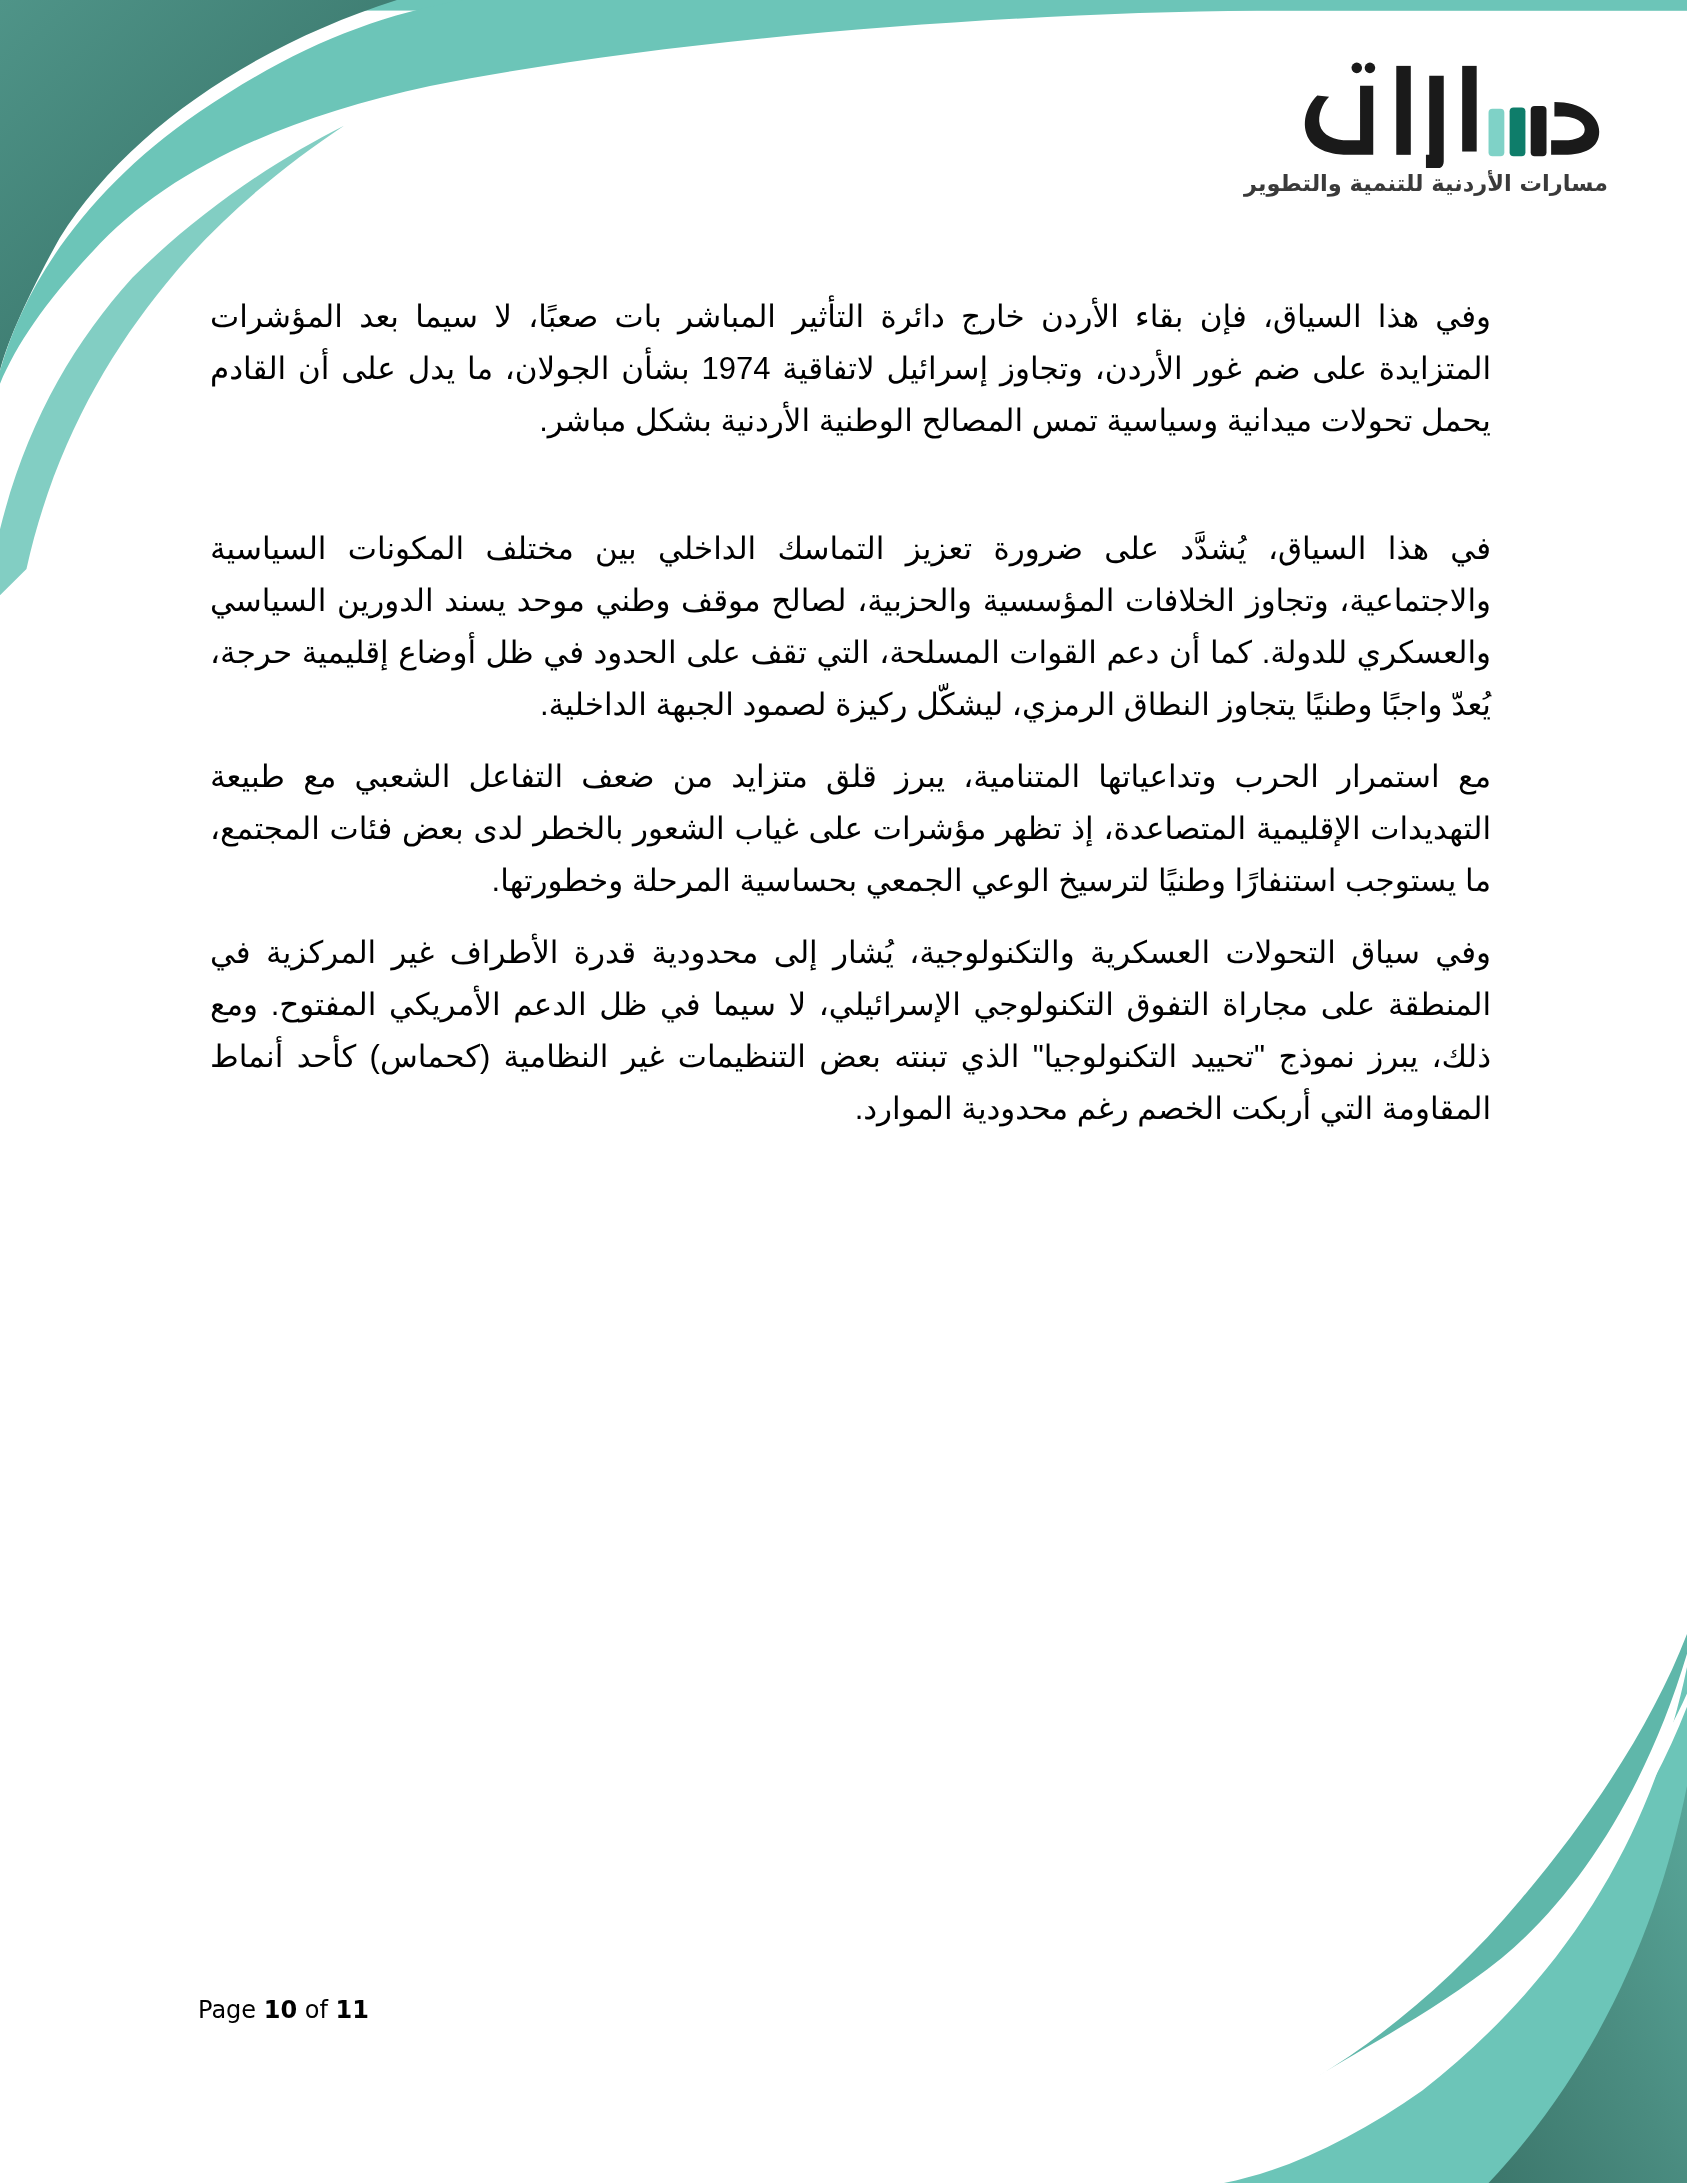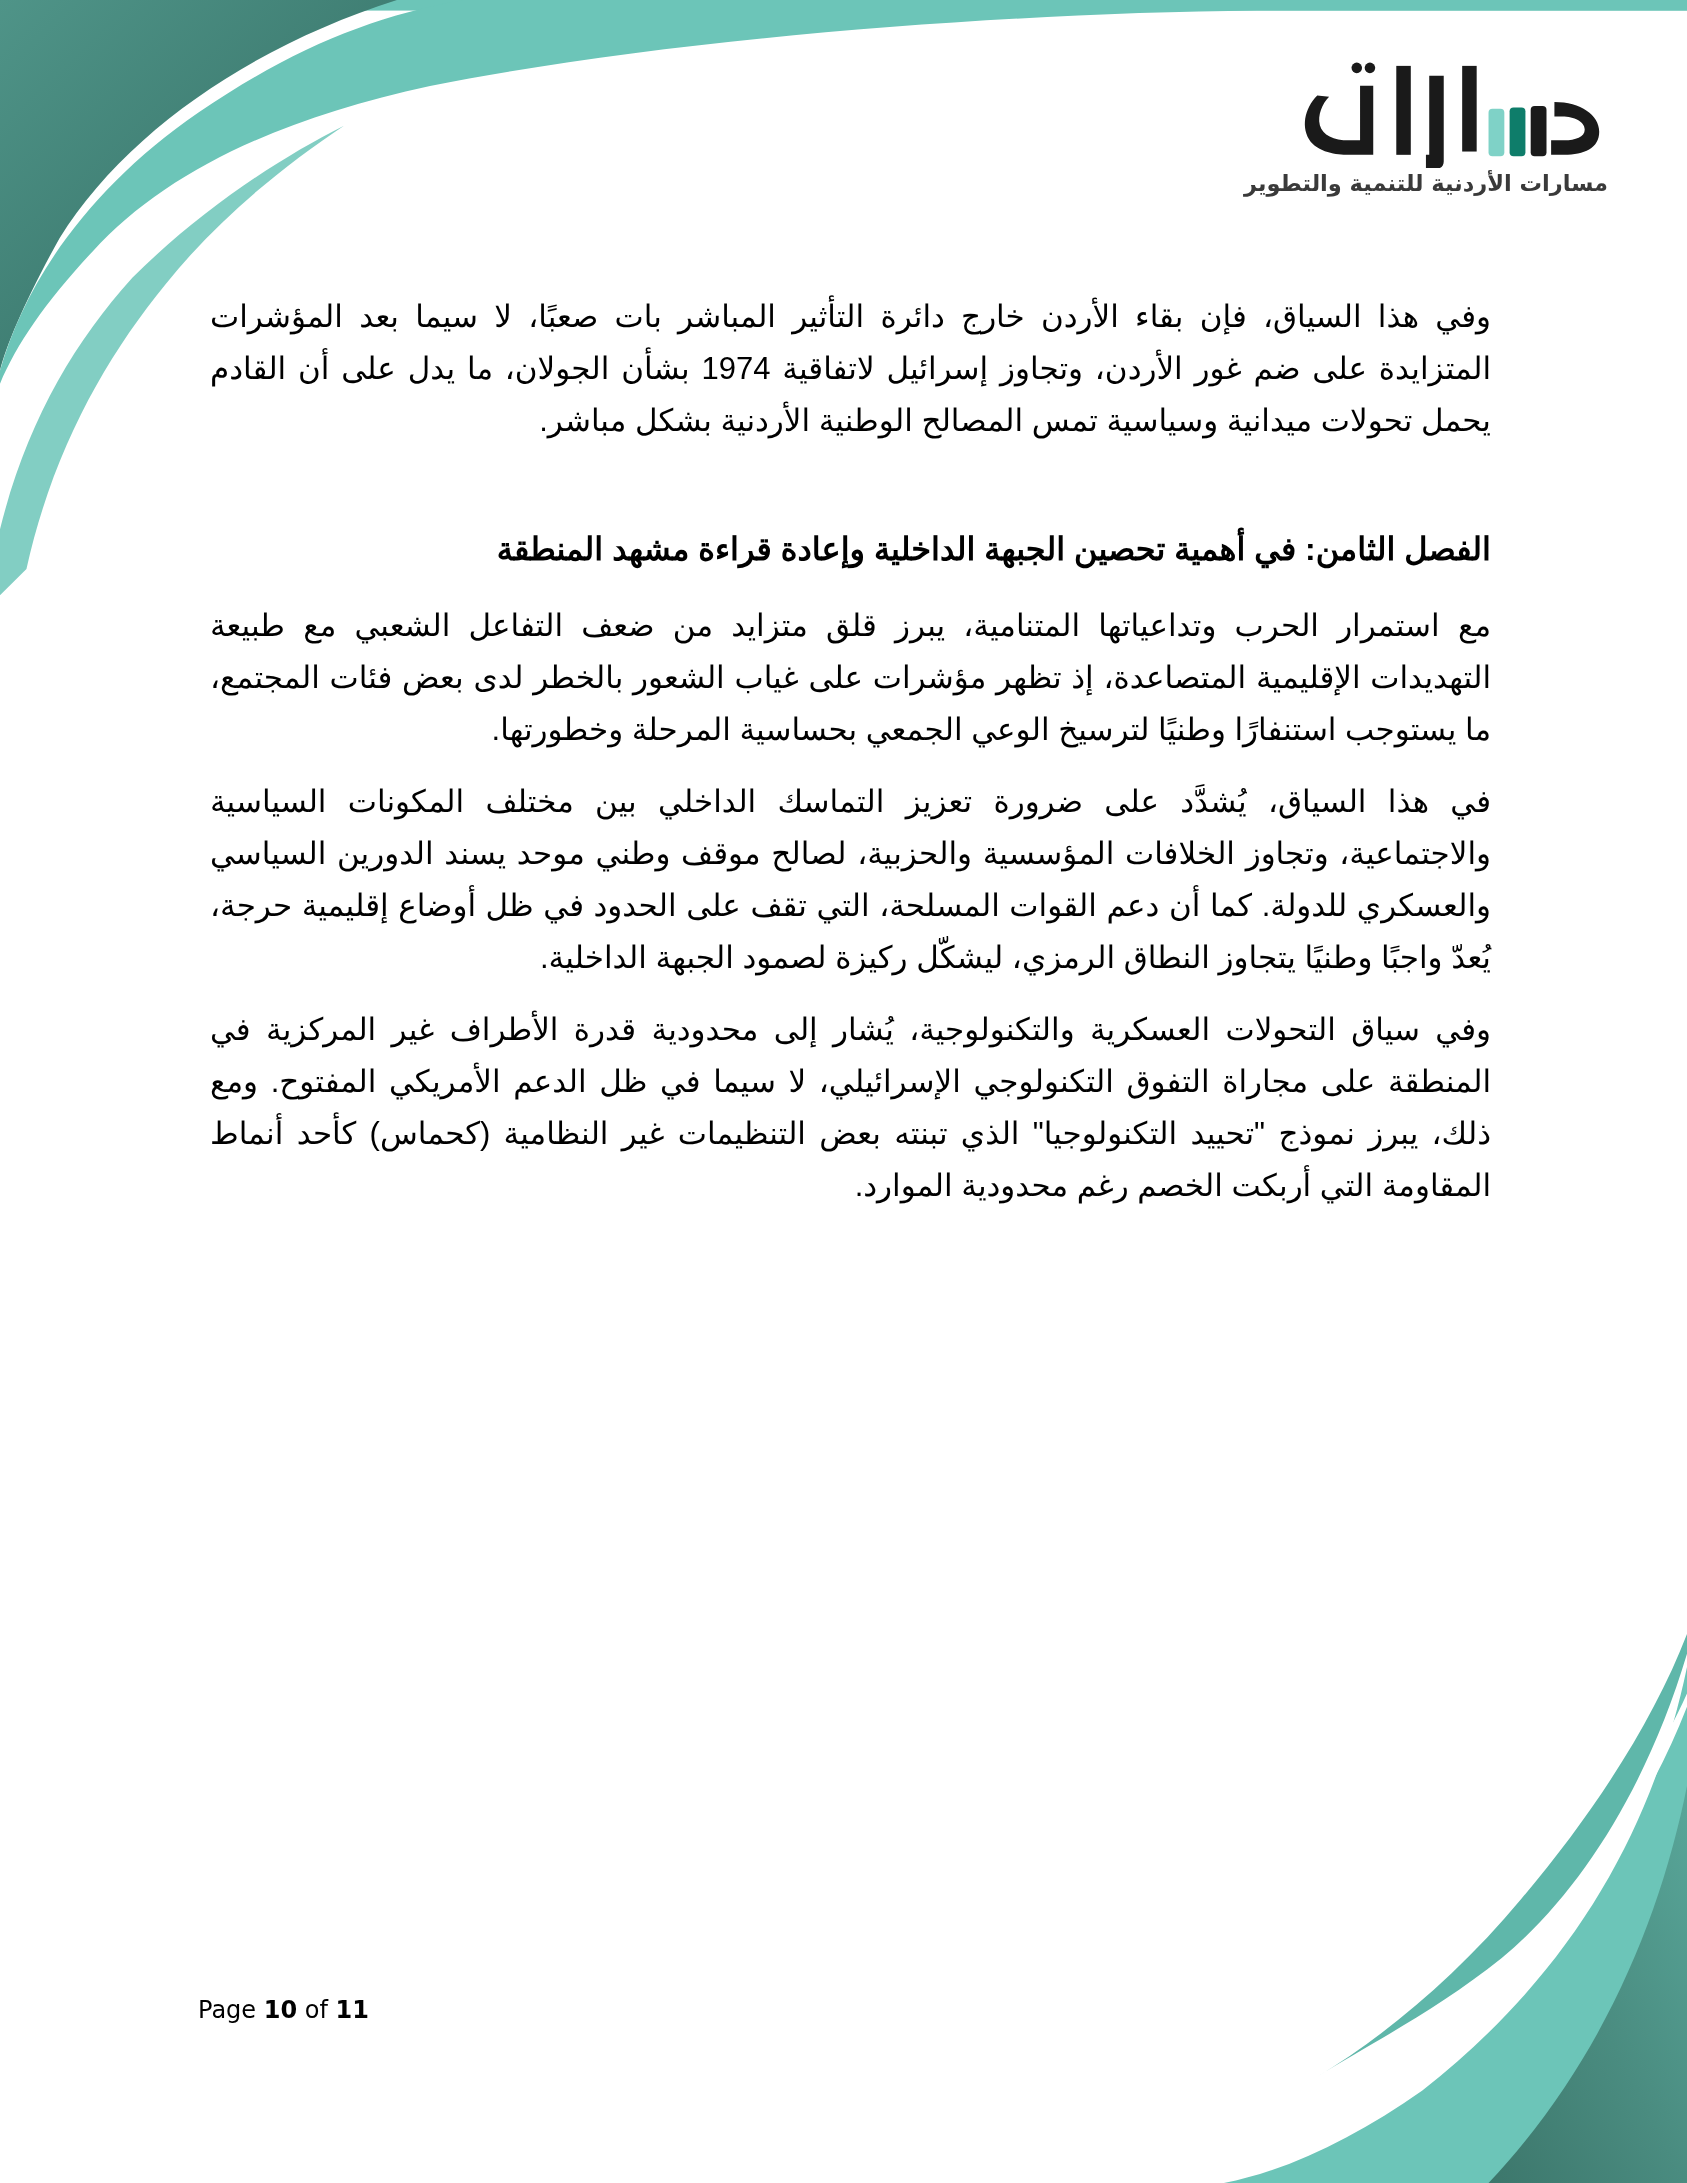--- a/index.html
+++ b/index.html
@@ -100,24 +100,23 @@
       <rect x="300" y="80" width="24" height="72" rx="6" fill="#7fd2c7"></rect>
       <rect x="332" y="78" width="24" height="74" rx="6" fill="#0e7d6a"></rect>
       <rect x="364" y="76" width="24" height="76" rx="6" fill="#1a1a1a"></rect>
     </svg>
     <div class="logo-sub">مسارات الأردنية للتنمية والتطوير</div>
   </div>
 
   <div class="content">
     <p class="intro">وفي هذا السياق، فإن بقاء الأردن خارج دائرة التأثير المباشر بات صعبًا، لا سيما بعد المؤشرات المتزايدة على ضم غور الأردن، وتجاوز إسرائيل لاتفاقية 1974 بشأن الجولان، ما يدل على أن القادم يحمل تحولات ميدانية وسياسية تمس المصالح الوطنية الأردنية بشكل مباشر.</p>
 
-    <h2>الفصل الثامن: في أهمية تحصين الجبهة الداخلية وإعادة قراءة مشهد المنطقة</h2>
 
+    <p>في هذا السياق، يُشدَّد على ضرورة تعزيز التماسك الداخلي بين مختلف المكونات السياسية والاجتماعية، وتجاوز الخلافات المؤسسية والحزبية، لصالح موقف وطني موحد يسند الدورين السياسي والعسكري للدولة. كما أن دعم القوات المسلحة، التي تقف على الحدود في ظل أوضاع إقليمية حرجة، يُعدّ واجبًا وطنيًا يتجاوز النطاق الرمزي، ليشكّل ركيزة لصمود الجبهة الداخلية.</p>
     <p>مع استمرار الحرب وتداعياتها المتنامية، يبرز قلق متزايد من ضعف التفاعل الشعبي مع طبيعة التهديدات الإقليمية المتصاعدة، إذ تظهر مؤشرات على غياب الشعور بالخطر لدى بعض فئات المجتمع، ما يستوجب استنفارًا وطنيًا لترسيخ الوعي الجمعي بحساسية المرحلة وخطورتها.</p>
-    <p>في هذا السياق، يُشدَّد على ضرورة تعزيز التماسك الداخلي بين مختلف المكونات السياسية والاجتماعية، وتجاوز الخلافات المؤسسية والحزبية، لصالح موقف وطني موحد يسند الدورين السياسي والعسكري للدولة. كما أن دعم القوات المسلحة، التي تقف على الحدود في ظل أوضاع إقليمية حرجة، يُعدّ واجبًا وطنيًا يتجاوز النطاق الرمزي، ليشكّل ركيزة لصمود الجبهة الداخلية.</p>
     <p>وفي سياق التحولات العسكرية والتكنولوجية، يُشار إلى محدودية قدرة الأطراف غير المركزية في المنطقة على مجاراة التفوق التكنولوجي الإسرائيلي، لا سيما في ظل الدعم الأمريكي المفتوح. ومع ذلك، يبرز نموذج "تحييد التكنولوجيا" الذي تبنته بعض التنظيمات غير النظامية (كحماس) كأحد أنماط المقاومة التي أربكت الخصم رغم محدودية الموارد.</p>
   </div>
 
   <div class="footer">
     <span>Page</span>
     <b>10</b>
     <span>of</span>
     <b>11</b>
   </div>
 

